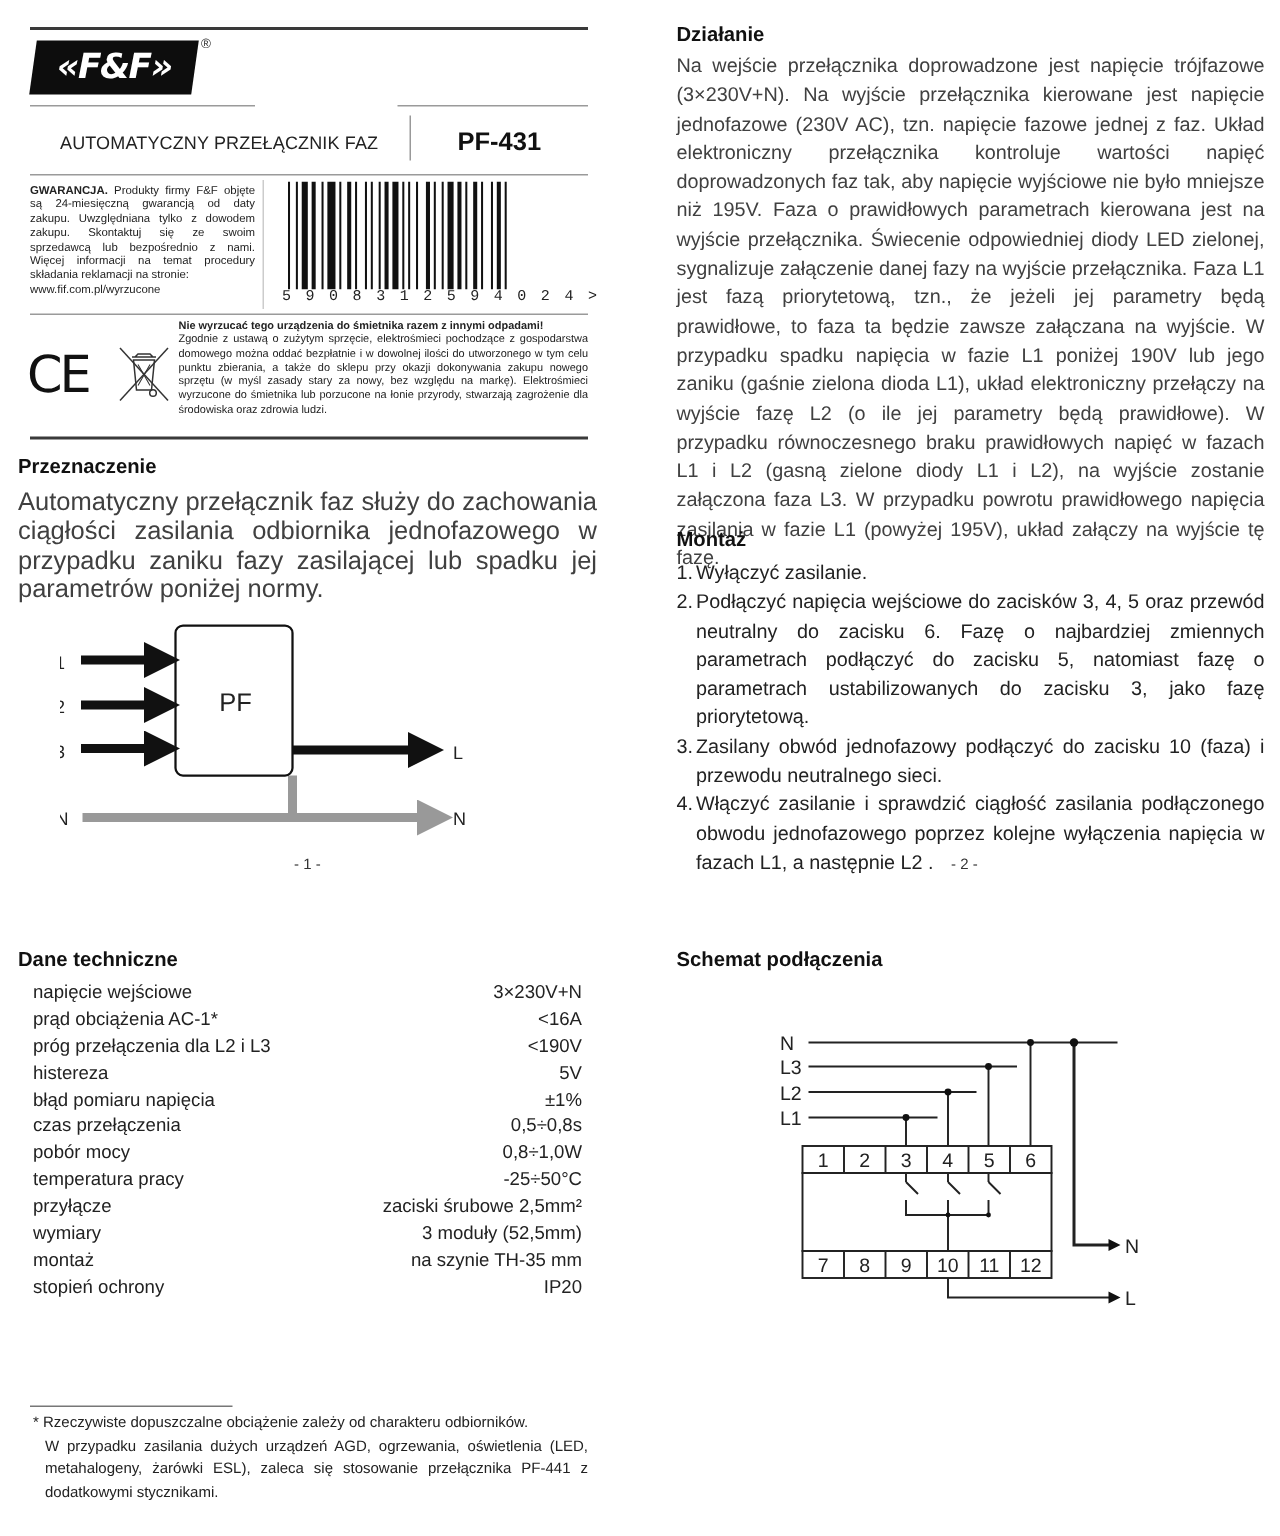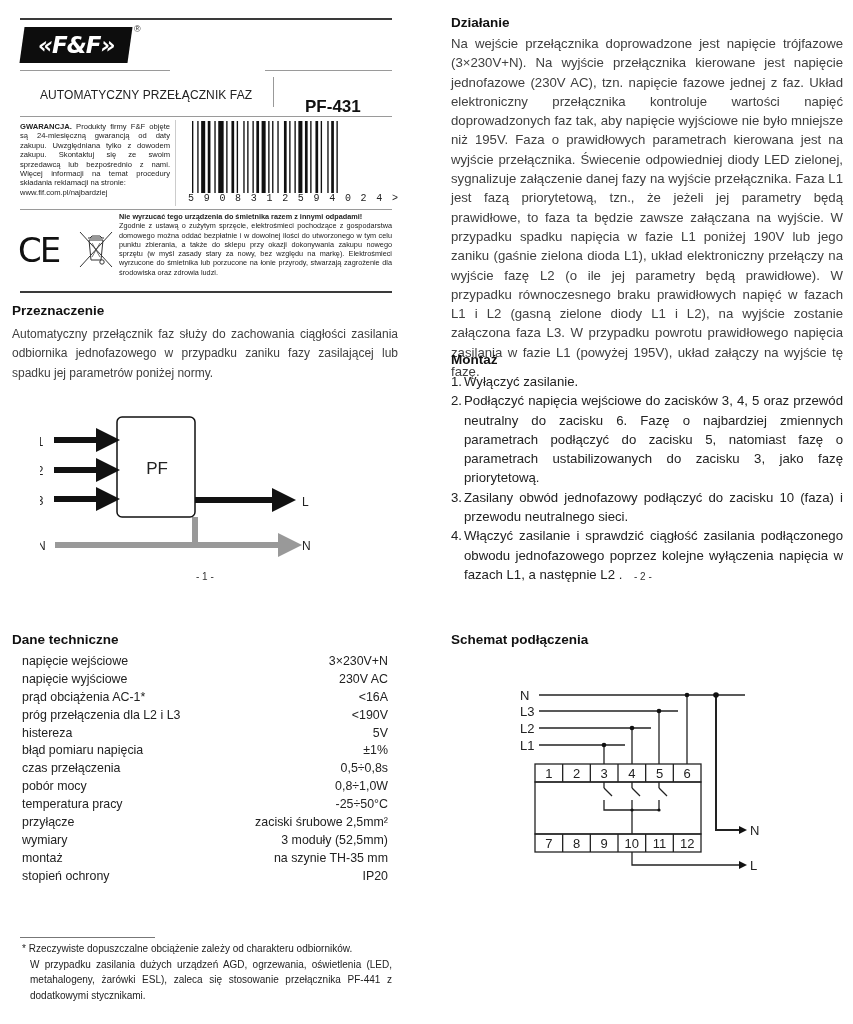--- a/index.html
+++ b/index.html
@@ -20,21 +20,21 @@
   }
   .logo span {
     transform: skewX(8deg);
     color: #ffffff; font-weight: bold; font-size: 23px; letter-spacing: -1px;
     font-family: "DejaVu Sans", sans-serif; font-style: italic;
   }
   .logo-reg { position: absolute; left: 134px; top: 24px; font-size: 9px; color: #333; }
 
   .prod-name { position: absolute; left: 40px; top: 88px; font-size: 12px; color: #222; letter-spacing: 0.1px; }
   .prod-sep { position: absolute; left: 273px; top: 77px; width: 1px; height: 30px; background: #999; }
-  .prod-code { position: absolute; left: 305px; top: 85px; font-size: 17px; font-weight: bold; color: #111; margin-top: 12px; }
+  .prod-code { position: absolute; left: 305px; top: 85px; font-size: 17px; font-weight: bold; color: #111; }
 
   .warranty {
     position: absolute; left: 20px; top: 122px; width: 150px;
     font-size: 7.6px; line-height: 9.4px; text-align: justify; color: #222;
   }
   .warranty b { font-weight: bold; }
   .warranty-sep { position: absolute; left: 175px; top: 120px; width: 1px; height: 86px; background: #ccc; }
 
   .barcode { position: absolute; left: 190px; top: 121px; width: 200px; height: 72px; }
   .barcode-digits {
@@ -92,21 +92,21 @@
 
 <div class="prod-name">AUTOMATYCZNY PRZEŁĄCZNIK FAZ</div>
 <div class="prod-sep"></div>
 <div class="prod-code">PF-431</div>
 
 <div class="rule rule-thin" style="left:20px; top:116px; width:372px;"></div>
 
 <div class="warranty">
   <b>GWARANCJA.</b>
   <span>Produkty firmy F&amp;F objęte są 24-miesięczną gwarancją od daty zakupu. Uwzględniana tylko z dowodem zakupu. Skontaktuj się ze swoim sprzedawcą lub bezpośrednio z nami. Więcej informacji na temat procedury składania reklamacji na stronie:</span><br>
-  <span>www.fif.com.pl/najbardziej</span>
+  <span>www.fif.com.pl/wyrzucone</span>
 </div>
 <div class="warranty-sep"></div>
 
 <svg class="barcode" viewBox="0 0 200 72" preserveAspectRatio="none">
   <g fill="#111" id="barcode-bars">
       <rect x="2" y="0" width="1.35" height="72"></rect>
       <rect x="7.25" y="0" width="1.35" height="72"></rect>
       <rect x="11.149999999999999" y="0" width="4.050000000000001" height="72"></rect>
       <rect x="17.75" y="0" width="2.7" height="72"></rect>
       <rect x="24.35" y="0" width="1.35" height="72"></rect>
@@ -167,21 +167,21 @@
 </svg>
 
 <div class="waste">
   <b>Nie wyrzucać tego urządzenia do śmietnika razem z innymi odpadami!</b><br>
   <span>Zgodnie z ustawą o zużytym sprzęcie, elektrośmieci pochodzące z gospodarstwa domowego można oddać bezpłatnie i w dowolnej ilości do utworzonego w tym celu punktu zbierania, a także do sklepu przy okazji dokonywania zakupu nowego sprzętu (w myśl zasady stary za nowy, bez względu na markę). Elektrośmieci wyrzucone do śmietnika lub porzucone na łonie przyrody, stwarzają zagrożenie dla środowiska oraz zdrowia ludzi.</span>
 </div>
 
 <div class="rule rule-thick" style="left:20px; top:291px; width:372px;"></div>
 
 <div class="h-section" style="left:12px; top:303px;">Przeznaczenie</div>
-<div class="para" style="left:12px; top:325px; width:386px; font-size:12px; line-height:19.4px;">Automatyczny przełącznik faz służy do zachowania ciągłości zasilania odbiornika jednofazowego w przypadku zaniku fazy zasilającej lub spadku jej parametrów poniżej normy.</div>
+<div class="para" style="left:12px; top:325px; width:386px; font-size:17px; line-height:19.4px;">Automatyczny przełącznik faz służy do zachowania ciągłości zasilania odbiornika jednofazowego w przypadku zaniku fazy zasilającej lub spadku jej parametrów poniżej normy.</div>
 
 <svg class="abs" style="left:40px; top:400px;" width="300" height="160" viewBox="0 0 300 160">
   <defs>
     <marker id="ah-black" markerWidth="4" markerHeight="4" refX="2" refY="2" orient="auto" markerUnits="strokeWidth">
       <path d="M0,0 L4,2 L0,4 Z" fill="#111"></path>
     </marker>
     <marker id="ah-grey" markerWidth="4" markerHeight="4" refX="2" refY="2" orient="auto" markerUnits="strokeWidth">
       <path d="M0,0 L4,2 L0,4 Z" fill="#999"></path>
     </marker>
   </defs>
@@ -230,24 +230,20 @@
     </li>
 </ol>
 
 <div class="page-num" style="left:634px; top:571px;">- 2 -</div>
 
 <div class="h-section" style="left:12px; top:632px;">Dane techniczne</div>
 <div class="tech" id="tech-table">
     <div class="tech-row">
       <span>napięcie wejściowe</span>
       <span>3×230V+N</span>
-    </div>
-    <div class="tech-row">
-      <span>napięcie wyjściowe</span>
-      <span>230V AC</span>
     </div>
     <div class="tech-row">
       <span>prąd obciążenia AC-1*</span>
       <span>&lt;16A</span>
     </div>
     <div class="tech-row">
       <span>próg przełączenia dla L2 i L3</span>
       <span>&lt;190V</span>
     </div>
     <div class="tech-row">

